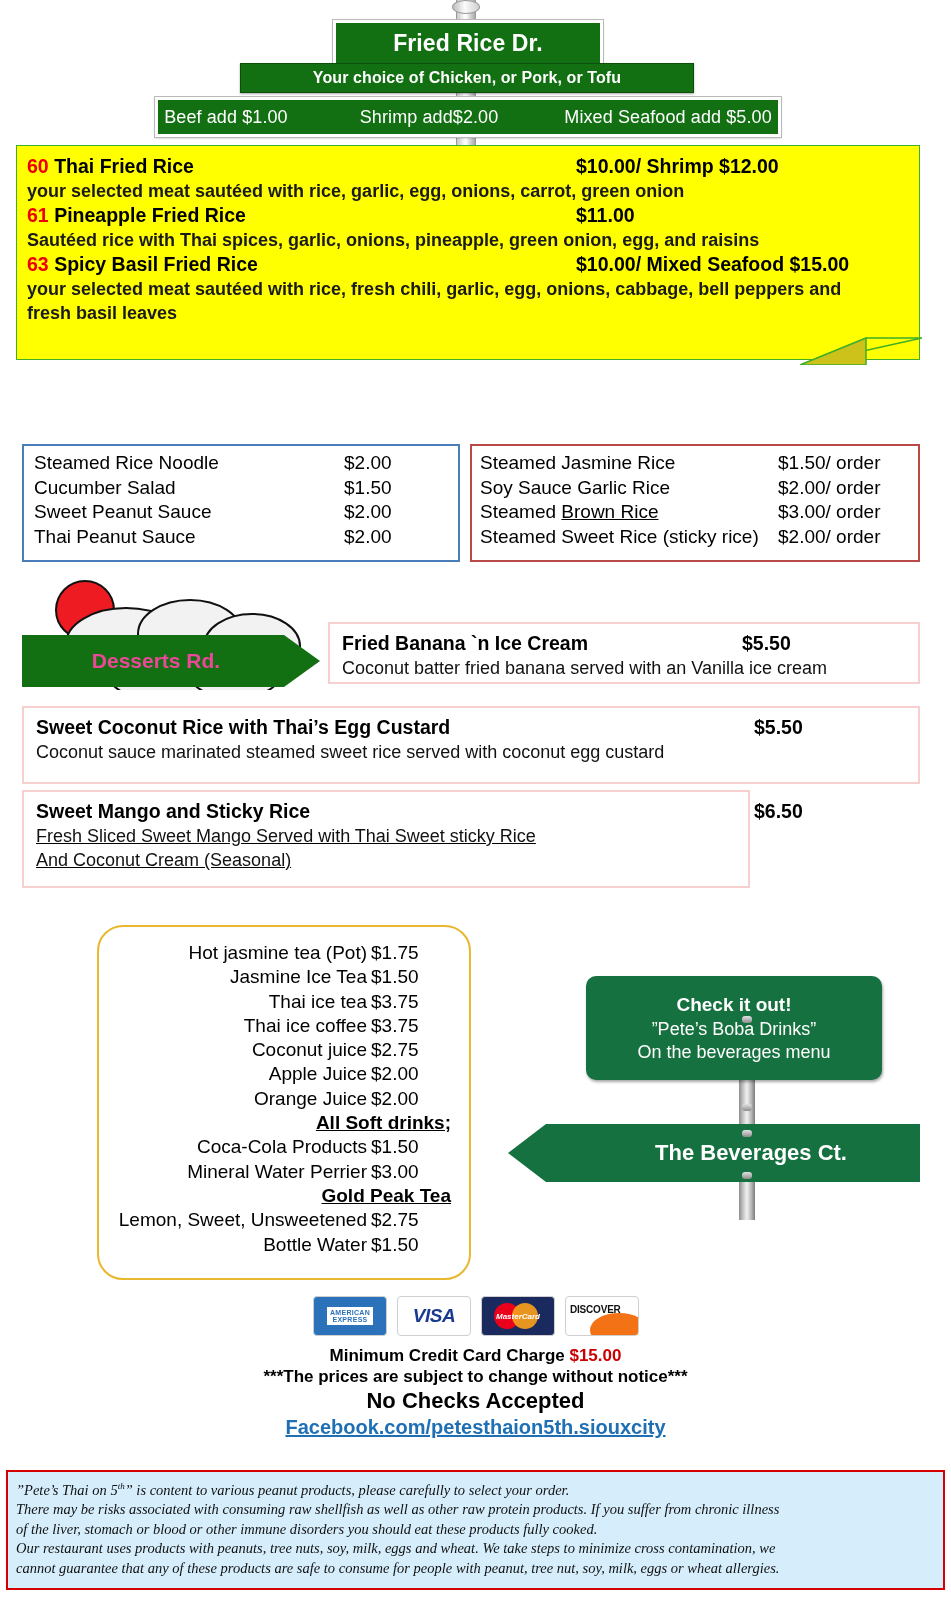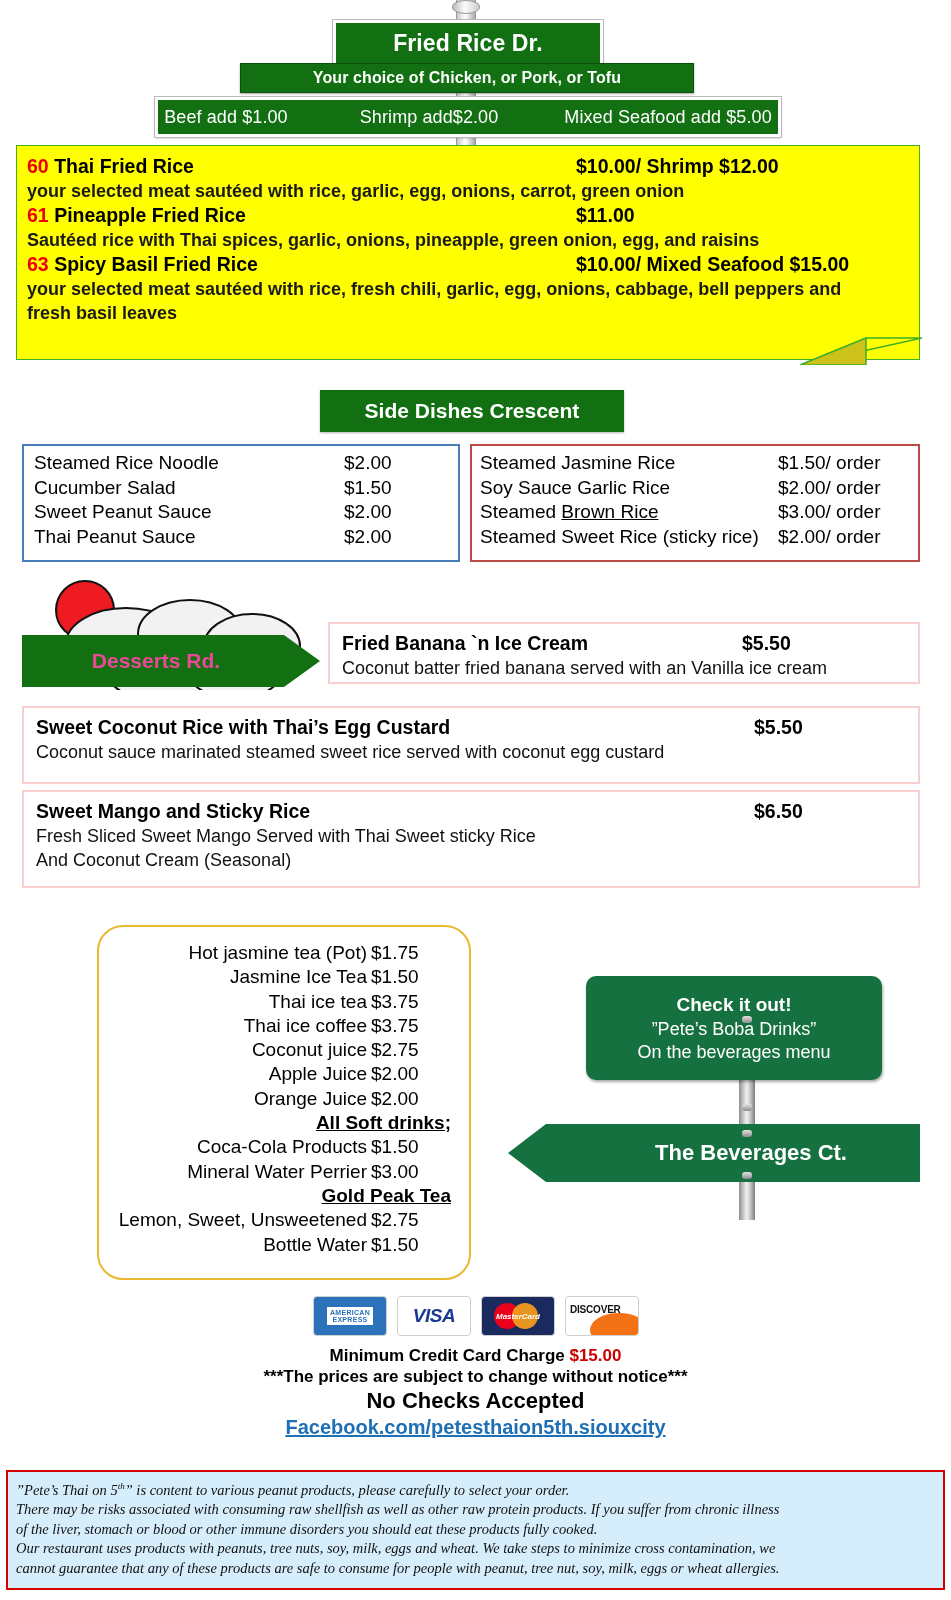--- a/index.html
+++ b/index.html
@@ -94,21 +94,21 @@
   .dessert-arrow .lbl{
     position:absolute;left:0;top:0;width:268px;height:48px;
     line-height:52px;text-align:center;color:#ec4899;font-weight:bold;font-size:21px;
   }
   .dbox{
     position:absolute;border:2.5px solid #f7cfcf;box-sizing:border-box;background:#fff;
     padding:6px 12px 0 12px;
   }
   .d1{left:328px;top:622px;width:592px;height:62px;}
   .d2{left:22px;top:706px;width:898px;height:78px;}
-  .d3{left:22px;top:790px;width:898px;height:98px;}
+  .d3{left:22px;top:790px;width:728px;height:98px;text-decoration:underline;}
   .d-title{font-size:19.5px;font-weight:bold;line-height:26px;display:inline-block;}
   .d-price{position:absolute;font-size:19.5px;font-weight:bold;line-height:26px;}
   .d1 .d-price{left:412px;top:6px;}
   .d2 .d-price{left:730px;top:6px;}
   .d3 .d-price{left:730px;top:6px;}
   .d-desc{font-size:18px;line-height:24px;color:#111;}
 
   
   .bev-box{
     position:absolute;left:97px;top:925px;width:374px;height:355px;
@@ -221,21 +221,20 @@
       <span class="item-price">$10.00/ Mixed Seafood $15.00</span>
     </div>
     <div class="item-desc">your selected meat sautéed with rice, fresh chili, garlic, egg, onions, cabbage, bell peppers and</div>
     <div class="item-desc">fresh basil leaves</div>
   </div>
   <svg class="fold" viewBox="0 0 122 40">
     <polygon points="0,40 122,13 66,13" fill="#ffff00" stroke="#3fae29" stroke-width="1.5"></polygon>
     <polygon points="0,40 66,13 66,40" fill="#ccc21a" stroke="#3fae29" stroke-width="1.5"></polygon>
   </svg>
 
-  <div class="side-head">Side Dishes Crescent</div>
 
   <div class="side-left">
     <div class="side-row"><span>Steamed Rice Noodle</span><span class="p">$2.00</span></div>
     <div class="side-row"><span>Cucumber Salad</span><span class="p">$1.50</span></div>
     <div class="side-row"><span>Sweet Peanut Sauce</span><span class="p">$2.00</span></div>
     <div class="side-row"><span>Thai Peanut Sauce</span><span class="p">$2.00</span></div>
   </div>
 
   <div class="side-right">
     <div class="side-row"><span>Steamed Jasmine Rice</span><span class="p">$1.50/ order</span></div>

